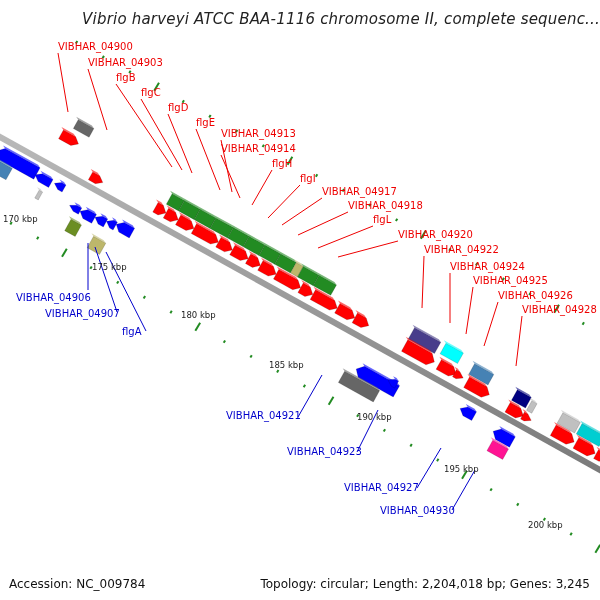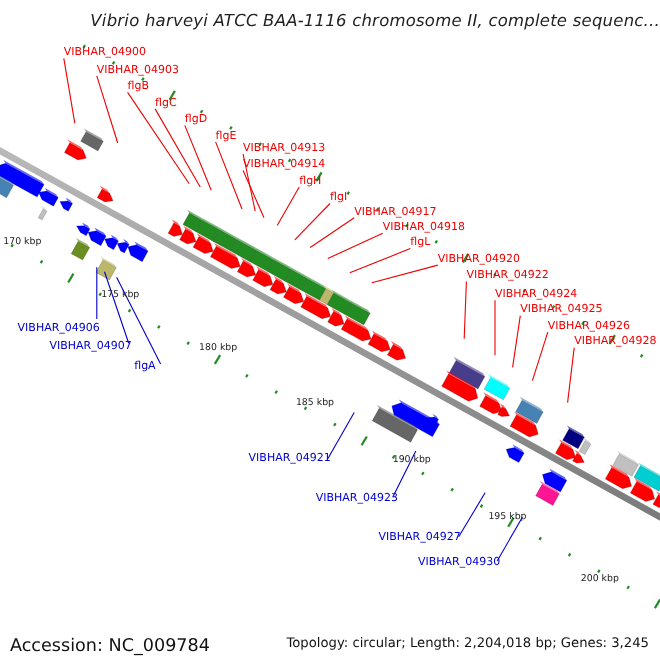--- a/index.html
+++ b/index.html
@@ -1,18 +1,18 @@
 <!DOCTYPE html>
 <html><head>
 <meta charset="utf-8">
 <style>
   html,body{margin:0;padding:0;background:#fff;}
   body{width:600px;height:600px;position:relative;overflow:hidden;font-family:"DejaVu Sans",sans-serif;}
   #title{position:absolute;left:0;top:10px;width:600px;text-align:right;font-style:italic;font-size:15px;color:#222;letter-spacing:0.2px;}
-  #footer-left{position:absolute;left:9px;top:577px;font-size:16px;color:#111;}
+  #footer-left{position:absolute;left:9px;top:577px;font-size:12px;color:#111;}
   #footer-right{position:absolute;right:10px;top:577px;font-size:12px;color:#111;}
   svg{position:absolute;left:0;top:0;}
   .lbl{font-family:"DejaVu Sans",sans-serif;font-size:10px;}
   .kbp{font-family:"DejaVu Sans",sans-serif;font-size:8.5px;fill:#222;}
 </style>
 </head>
 <body>
 
 <div id="title">Vibrio harveyi ATCC BAA-1116 chromosome II, complete sequenc...</div>
 

